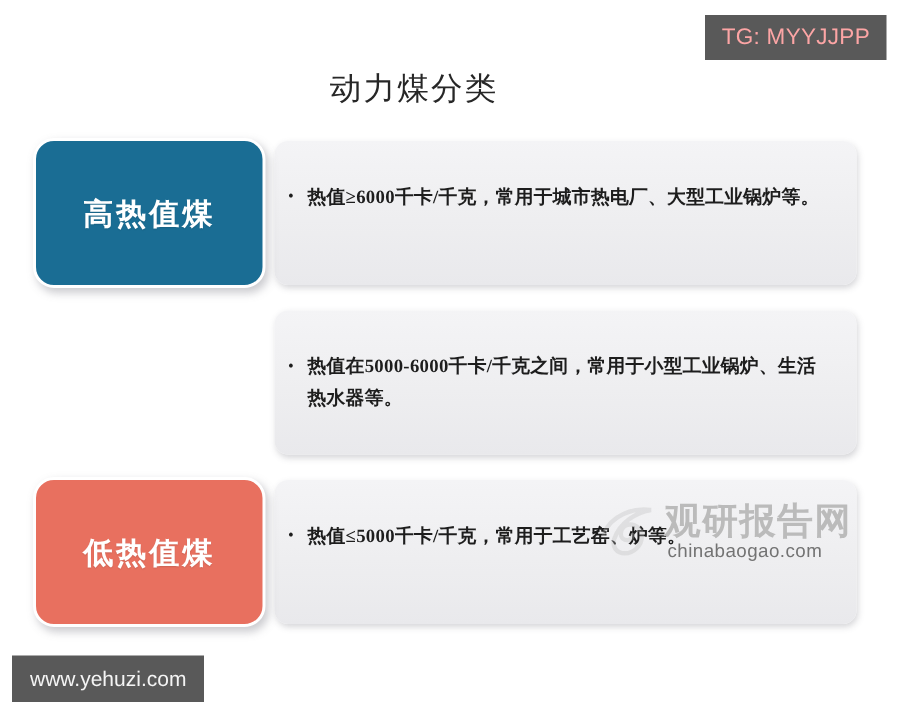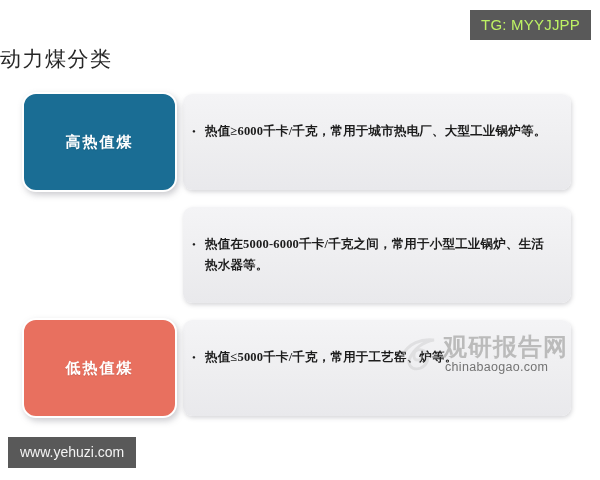--- a/index.html
+++ b/index.html
@@ -14,35 +14,36 @@
     position: relative;
     overflow: hidden;
   }
 
   
   #tg-badge {
     position: absolute;
     top: 10px;
     right: 9px;
     background: #595959;
-    color: #bef264;
+    color: #fca5a5;
     font-family: "Liberation Sans", "DejaVu Sans", sans-serif;
     font-size: 15px;
     line-height: 1;
     padding: 7px 11px 8px 11px;
     letter-spacing: .2px;
     white-space: nowrap;
   }
 
   
   #chart-title {
     position: absolute;
     top: 45px;
     left: 0;
     width: 552px;
+    text-align: center;
     font-size: 21px;
     color: #272727;
     letter-spacing: 1.5px;
     font-family: "Liberation Serif", "DejaVu Serif", serif;
   }
 
   
   #diagram {
     position: absolute;
     top: 92px;
@@ -103,21 +104,21 @@
     border-radius: 14px;
     border: 2px solid #ffffff;
     box-sizing: border-box;
     box-shadow: 2px 3px 6px rgba(110,110,120,.35);
     display: flex;
     align-items: center;
     justify-content: center;
   }
   .label-text {
     color: #ffffff;
-    font-size: 15px;
+    font-size: 20px;
     font-weight: bold;
     letter-spacing: 2px;
     font-family: Liberation Serif, serif;
     text-shadow: 0 1px 1px rgba(0,0,0,.12);
   }
 
   
   #watermark {
     position: absolute;
     left: 397px;

